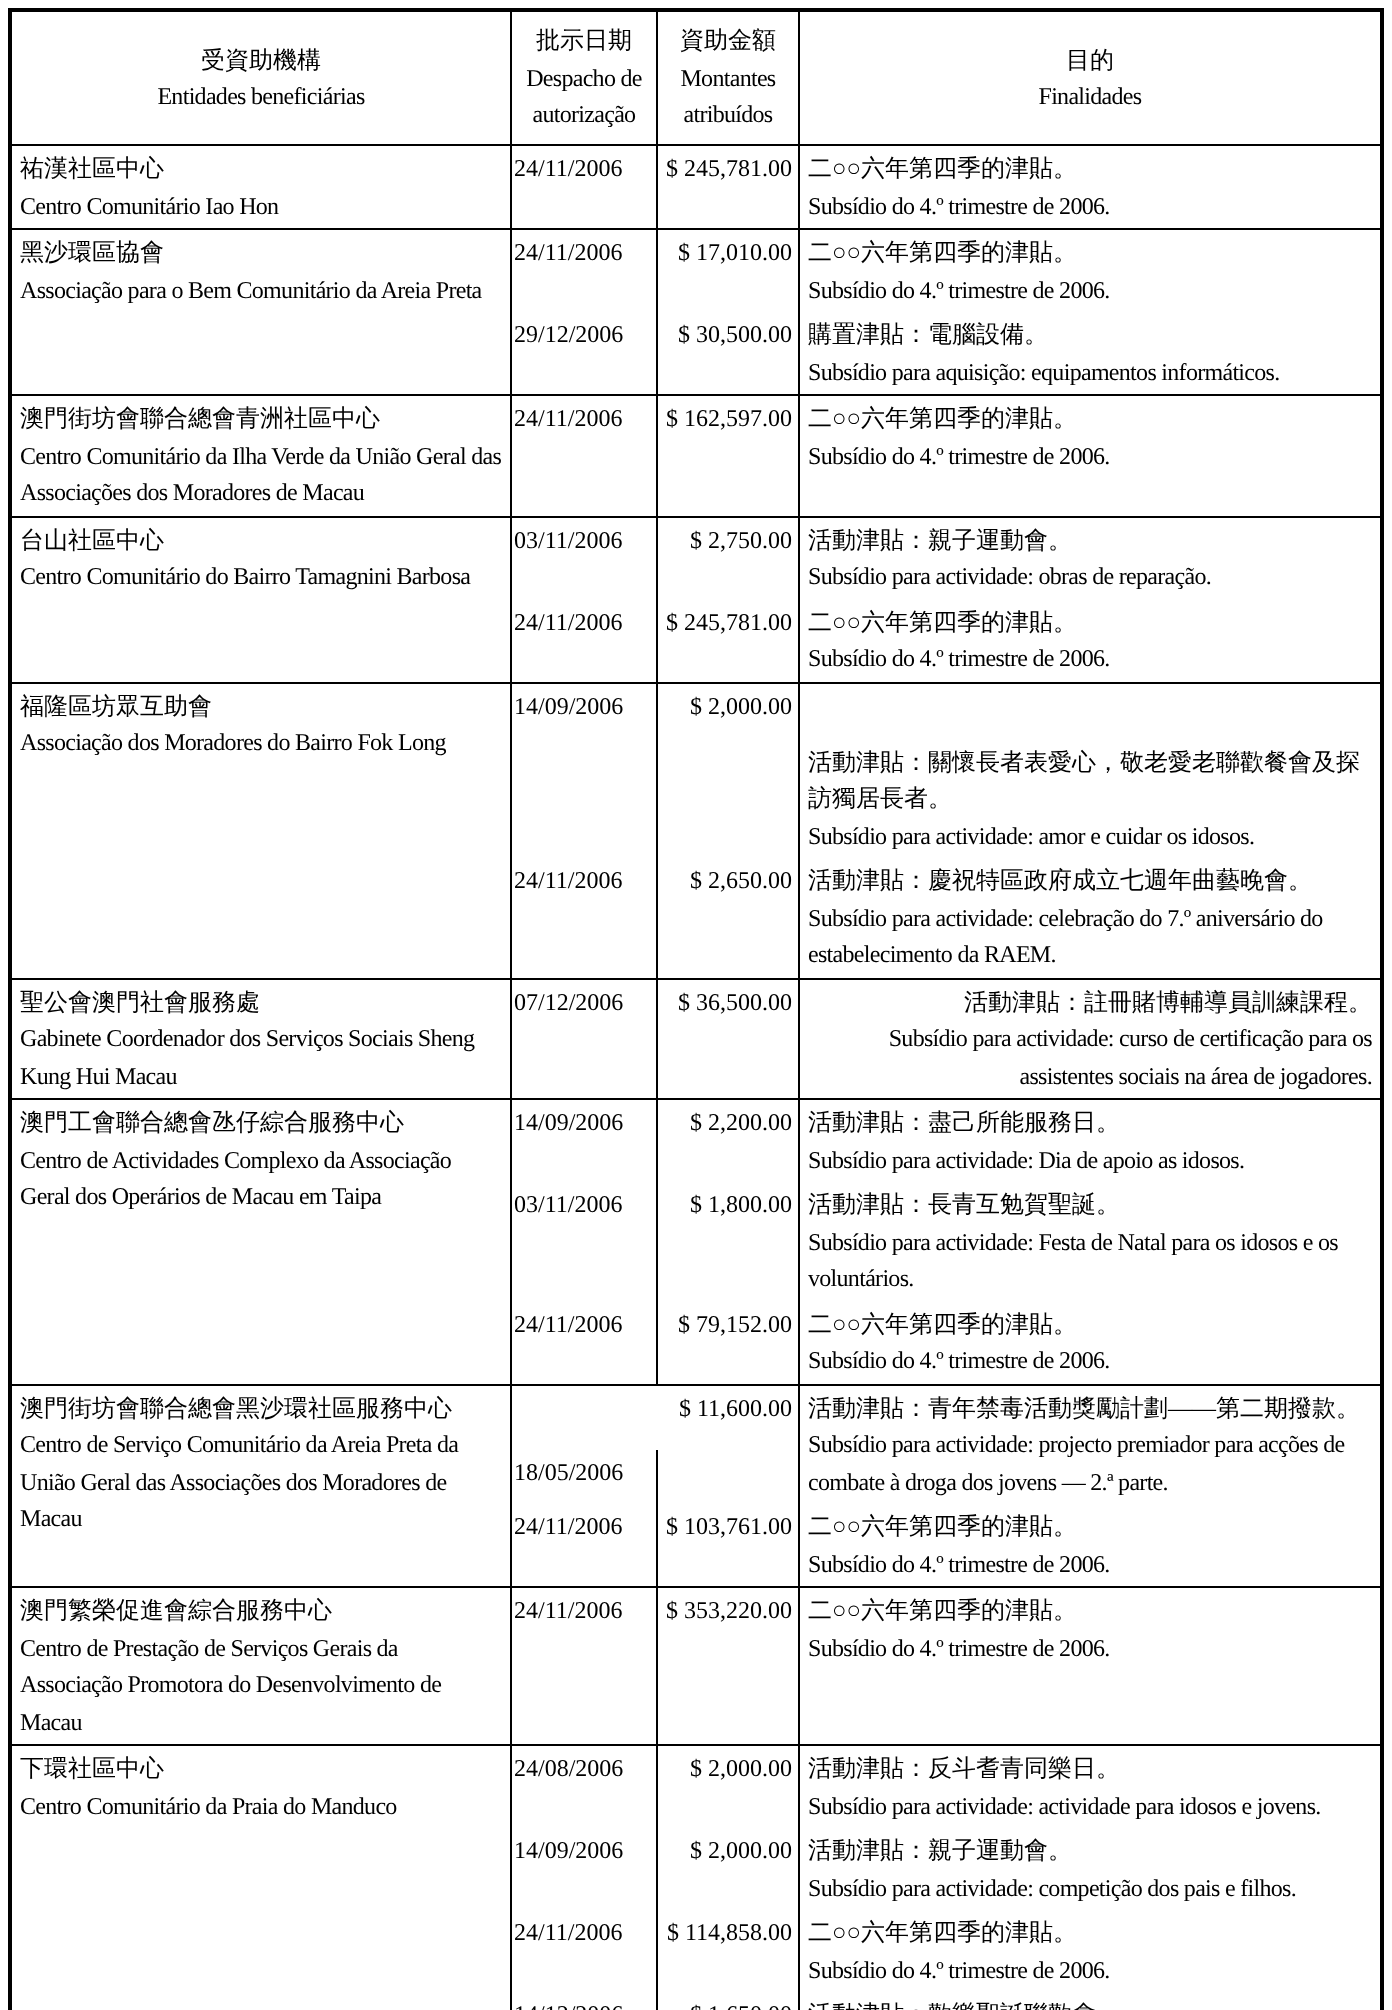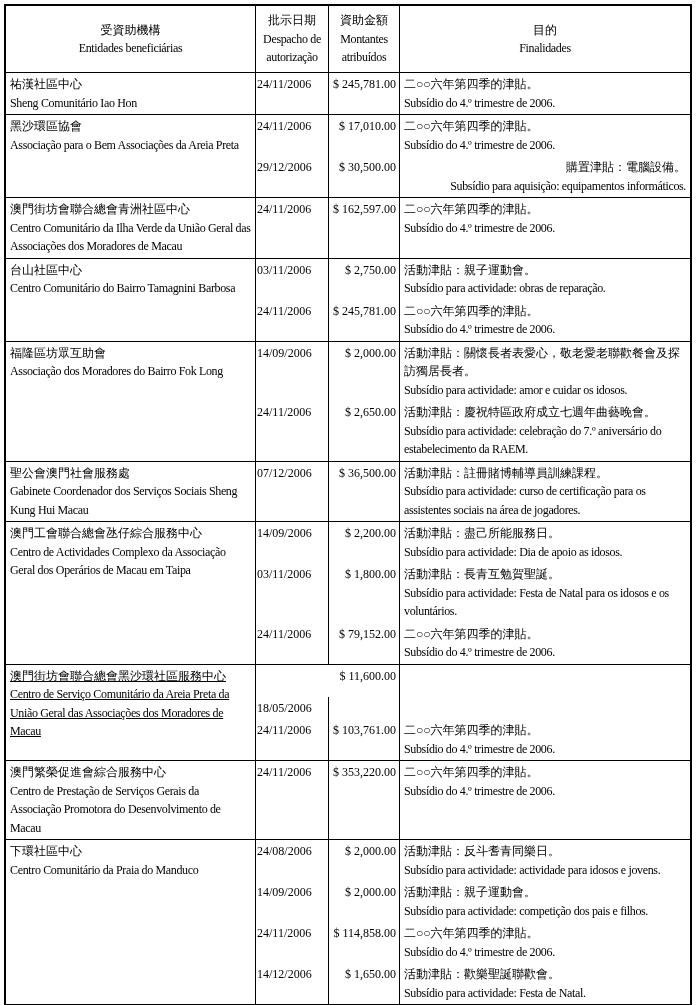--- a/index.html
+++ b/index.html
@@ -63,43 +63,43 @@
       <div class="cell c-purpose">
         <div class="zh">目的</div>
         <div class="pt">Finalidades</div>
       </div>
     </div>
 
     <div class="table-body">
         <div class="t-row">
           <div class="cell c-entity" style="grid-row: 1 / span 1;">
             <div class="zh">祐漢社區中心</div>
-            <div class="pt">Sheng Comunitário Iao Hon</div>
+            <div class="pt">Centro Comunitário Iao Hon</div>
           </div>
           <div class="cell c-date" style="grid-row: 1;">24/11/2006</div>
           <div class="cell c-amount" style="grid-row: 1;">$ 245,781.00</div>
           <div class="cell c-purpose" style="grid-row: 1;">
             <div class="zh">二○○六年第四季的津貼。</div>
             <div class="pt">Subsídio do 4.º trimestre de 2006.</div>
           </div>
         </div>
         <div class="t-row">
           <div class="cell c-entity" style="grid-row: 1 / span 2;">
             <div class="zh">黑沙環區協會</div>
-            <div class="pt">Associação para o Bem Associações da Areia Preta</div>
+            <div class="pt">Associação para o Bem Comunitário da Areia Preta</div>
           </div>
           <div class="cell c-date" style="grid-row: 1;">24/11/2006</div>
           <div class="cell c-amount" style="grid-row: 1;">$ 17,010.00</div>
           <div class="cell c-purpose" style="grid-row: 1;">
             <div class="zh">二○○六年第四季的津貼。</div>
             <div class="pt">Subsídio do 4.º trimestre de 2006.</div>
           </div>
           <div class="cell c-date" style="grid-row: 2;">29/12/2006</div>
           <div class="cell c-amount" style="grid-row: 2;">$ 30,500.00</div>
-          <div class="cell c-purpose" style="grid-row: 2; text-align: right;">
+          <div class="cell c-purpose" style="grid-row: 2;">
             <div class="zh">購置津貼：電腦設備。</div>
             <div class="pt">Subsídio para aquisição: equipamentos informáticos.</div>
           </div>
         </div>
         <div class="t-row">
           <div class="cell c-entity" style="grid-row: 1 / span 1;">
             <div class="zh">澳門街坊會聯合總會青洲社區中心</div>
             <div class="pt">Centro Comunitário da Ilha Verde da União Geral das Associações dos Moradores de Macau</div>
           </div>
           <div class="cell c-date" style="grid-row: 1;">24/11/2006</div>
@@ -127,39 +127,39 @@
             <div class="pt">Subsídio do 4.º trimestre de 2006.</div>
           </div>
         </div>
         <div class="t-row">
           <div class="cell c-entity" style="grid-row: 1 / span 2;">
             <div class="zh">福隆區坊眾互助會</div>
             <div class="pt">Associação dos Moradores do Bairro Fok Long</div>
           </div>
           <div class="cell c-date" style="grid-row: 1;">14/09/2006</div>
           <div class="cell c-amount" style="grid-row: 1;">$ 2,000.00</div>
-          <div class="cell c-purpose" style="grid-row: 1;">
+          <div class="cell c-purpose" style="grid-row: 1; margin-top: 28px;">
             <div class="zh">活動津貼：關懷長者表愛心，敬老愛老聯歡餐會及探訪獨居長者。</div>
             <div class="pt">Subsídio para actividade: amor e cuidar os idosos.</div>
           </div>
           <div class="cell c-date" style="grid-row: 2;">24/11/2006</div>
           <div class="cell c-amount" style="grid-row: 2;">$ 2,650.00</div>
           <div class="cell c-purpose" style="grid-row: 2;">
             <div class="zh">活動津貼：慶祝特區政府成立七週年曲藝晚會。</div>
             <div class="pt">Subsídio para actividade: celebração do 7.º aniversário do estabelecimento da RAEM.</div>
           </div>
         </div>
         <div class="t-row">
           <div class="cell c-entity" style="grid-row: 1 / span 1;">
             <div class="zh">聖公會澳門社會服務處</div>
             <div class="pt">Gabinete Coordenador dos Serviços Sociais Sheng Kung Hui Macau</div>
           </div>
           <div class="cell c-date" style="grid-row: 1;">07/12/2006</div>
           <div class="cell c-amount" style="grid-row: 1;">$ 36,500.00</div>
-          <div class="cell c-purpose" style="grid-row: 1;">
+          <div class="cell c-purpose" style="grid-row: 1; text-align: right;">
             <div class="zh">活動津貼：註冊賭博輔導員訓練課程。</div>
             <div class="pt">Subsídio para actividade: curso de certificação para os assistentes sociais na área de jogadores.</div>
           </div>
         </div>
         <div class="t-row">
           <div class="cell c-entity" style="grid-row: 1 / span 3;">
             <div class="zh">澳門工會聯合總會氹仔綜合服務中心</div>
             <div class="pt">Centro de Actividades Complexo da Associação Geral dos Operários de Macau em Taipa</div>
           </div>
           <div class="cell c-date" style="grid-row: 1;">14/09/2006</div>
@@ -175,26 +175,30 @@
             <div class="pt">Subsídio para actividade: Festa de Natal para os idosos e os voluntários.</div>
           </div>
           <div class="cell c-date" style="grid-row: 3;">24/11/2006</div>
           <div class="cell c-amount" style="grid-row: 3;">$ 79,152.00</div>
           <div class="cell c-purpose" style="grid-row: 3;">
             <div class="zh">二○○六年第四季的津貼。</div>
             <div class="pt">Subsídio do 4.º trimestre de 2006.</div>
           </div>
         </div>
         <div class="t-row">
-          <div class="cell c-entity" style="grid-row: 1 / span 2; text-decoration: underline;">
+          <div class="cell c-entity" style="grid-row: 1 / span 2;">
             <div class="zh">澳門街坊會聯合總會黑沙環社區服務中心</div>
             <div class="pt">Centro de Serviço Comunitário da Areia Preta da União Geral das Associações dos Moradores de Macau</div>
           </div>
           <div class="cell c-date" style="grid-row: 1; margin-top: 32px;">18/05/2006</div>
           <div class="cell c-amount" style="grid-row: 1;">$ 11,600.00</div>
+          <div class="cell c-purpose" style="grid-row: 1;">
+            <div class="zh">活動津貼：青年禁毒活動獎勵計劃——第二期撥款。</div>
+            <div class="pt">Subsídio para actividade: projecto premiador para acções de combate à droga dos jovens — 2.ª parte.</div>
+          </div>
           <div class="cell c-date" style="grid-row: 2;">24/11/2006</div>
           <div class="cell c-amount" style="grid-row: 2;">$ 103,761.00</div>
           <div class="cell c-purpose" style="grid-row: 2;">
             <div class="zh">二○○六年第四季的津貼。</div>
             <div class="pt">Subsídio do 4.º trimestre de 2006.</div>
           </div>
         </div>
         <div class="t-row">
           <div class="cell c-entity" style="grid-row: 1 / span 1;">
             <div class="zh">澳門繁榮促進會綜合服務中心</div>

